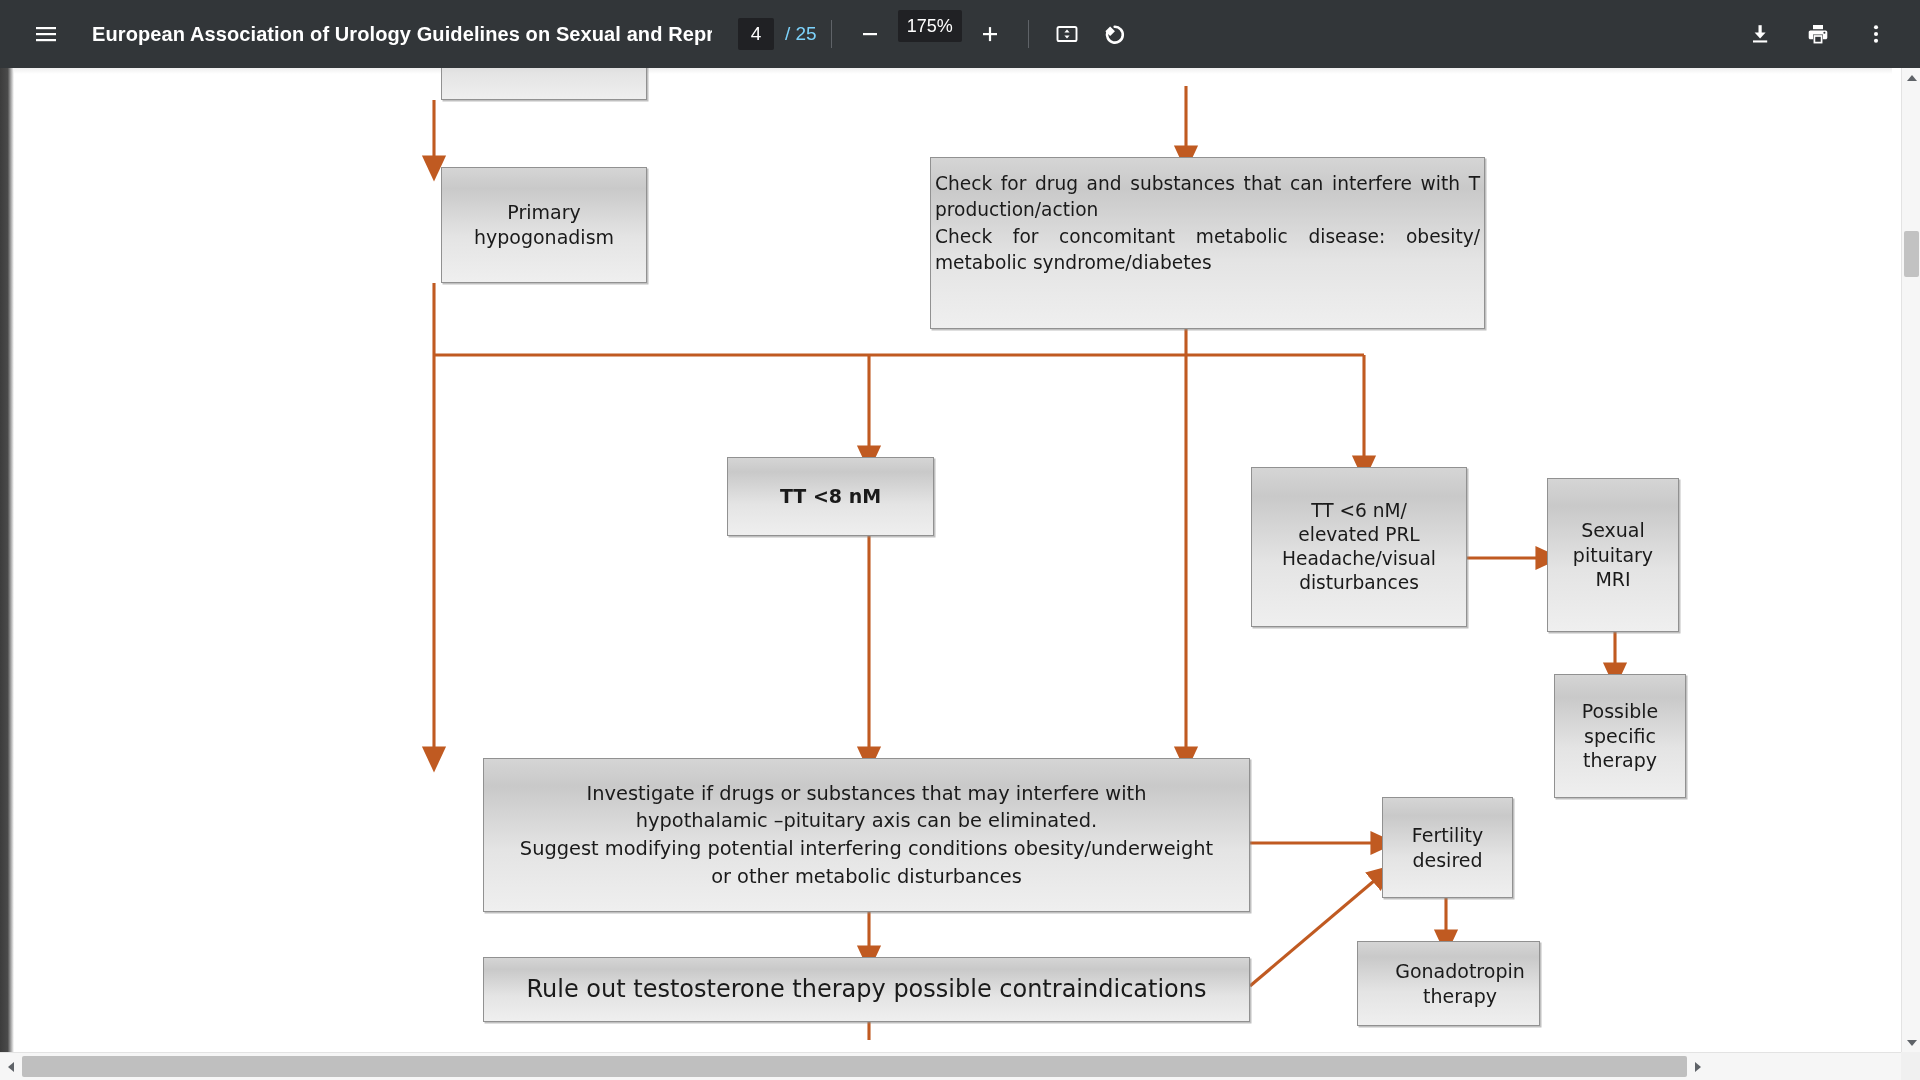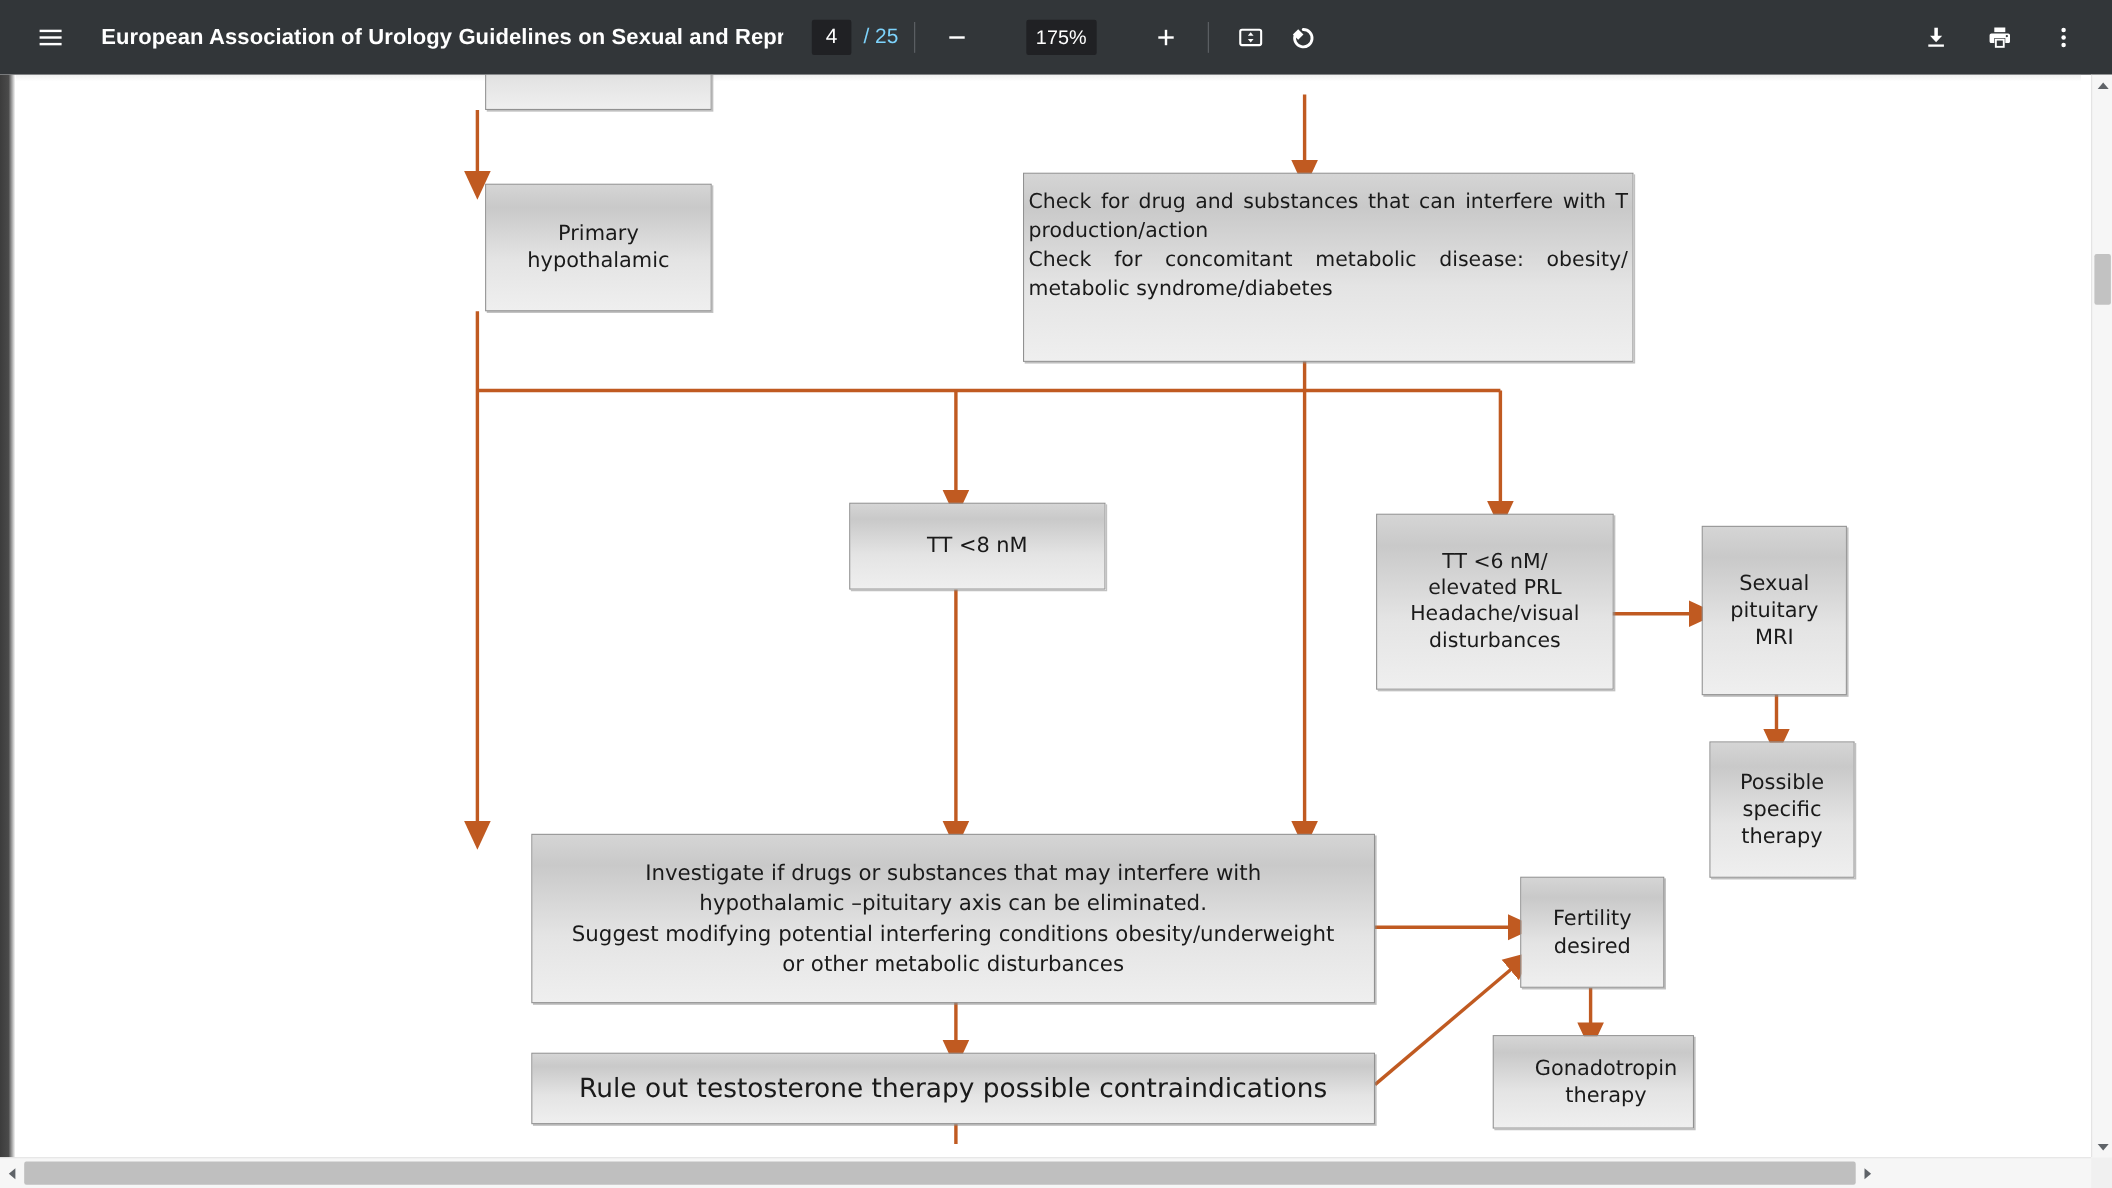--- a/index.html
+++ b/index.html
@@ -57,21 +57,21 @@
     padding: 0;
   }
   #page-count { margin-left: 11px; color: #7dd3fc; font-size: 19px; }
 
   .tb-divider {
     width: 1px; height: 28px;
     background: #5f6368;
     margin: 0 14px;
   }
 
-  #zoom-controls { display: flex; align-items: center; gap: 35px; }
+  #zoom-controls { display: flex; align-items: flex-start; }
   #zoom-level-box {
     background: #202124;
     border-radius: 2px;
     height: 32px;
     min-width: 60px;
     padding: 0 9px;
     display: flex; align-items: center; justify-content: center;
     font-size: 18px;
     margin: 0 4px;
   }
@@ -302,26 +302,26 @@
 
           <line x1="1432" y1="830" x2="1432" y2="872" marker-end="url(#ah)"></line>
 
           <line x1="855" y1="954" x2="855" y2="992" marker-end="url(#ah)"></line>
         </g>
       </svg>
 
       <div class="node" style="left:427px; top:-34px; width:206px; height:66px;"></div>
 
       <div class="node" style="left:427px; top:99px; width:206px; height:116px;">Primary
-hypothalamic</div>
+hypogonadism</div>
 
       <div class="node justified" style="left:916px; top:89px; width:555px; height:172px; font-size:18.6px;">Check for drug and substances that can interfere with T production/action
 Check for concomitant metabolic disease: obesity/ metabolic syndrome/diabetes</div>
 
-      <div class="node" style="left:758px; top:389px; width:233px; height:79px;">TT  &lt;8 nM</div>
+      <div class="node" style="left:713px; top:389px; width:207px; height:79px;font-weight:bold;">TT  &lt;8 nM</div>
 
       <div class="node" style="left:1237px; top:399px; width:216px; height:160px; font-size:18.6px;">TT  &lt;6 nM/
 elevated PRL
 Headache/visual
 disturbances</div>
 
       <div class="node" style="left:1533px; top:410px; width:132px; height:154px;">Sexual
 pituitary
 MRI</div>
 

